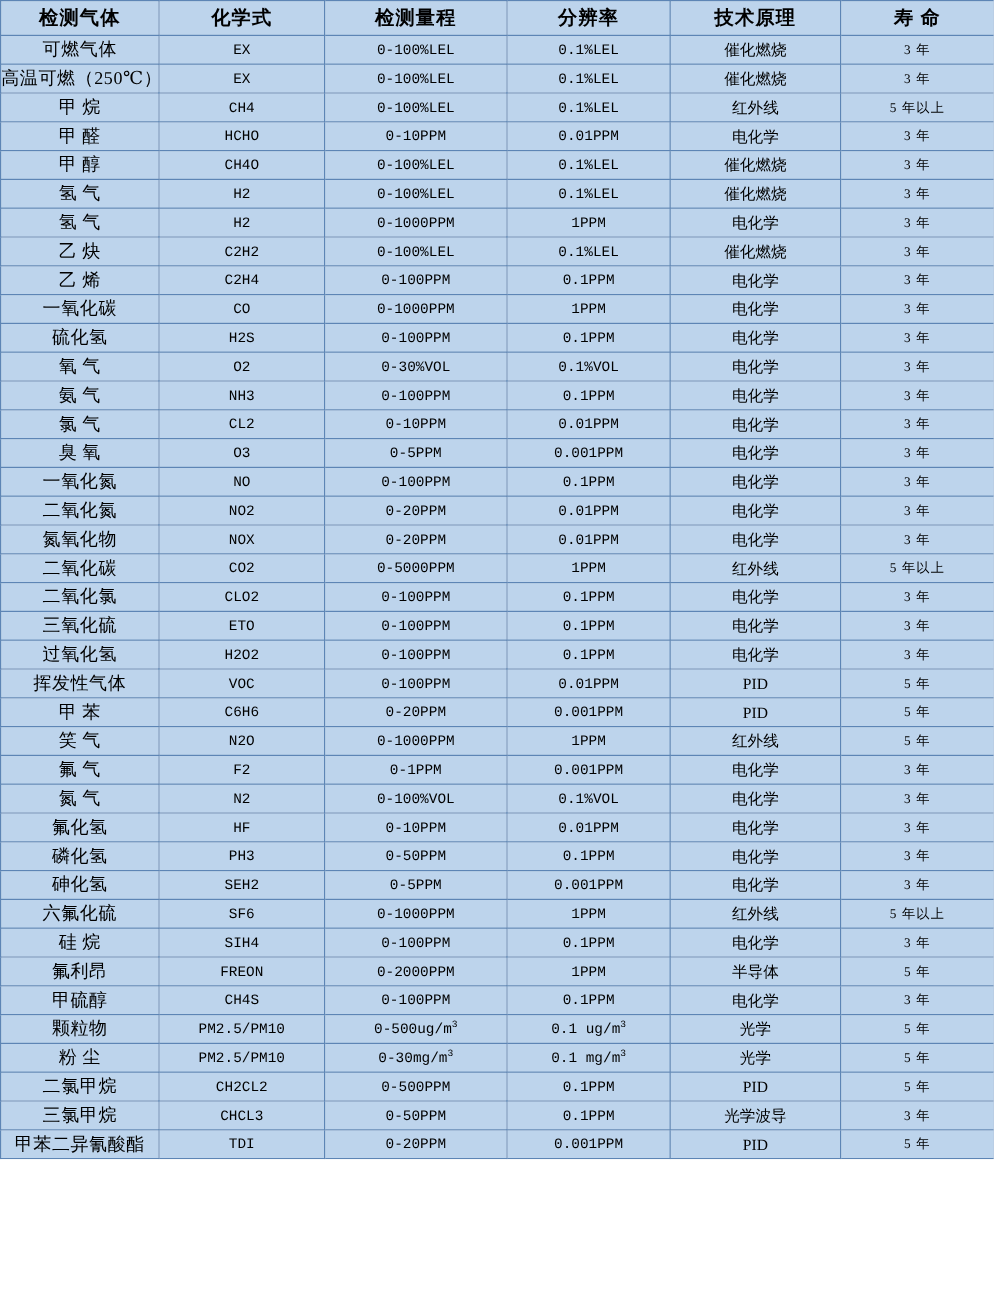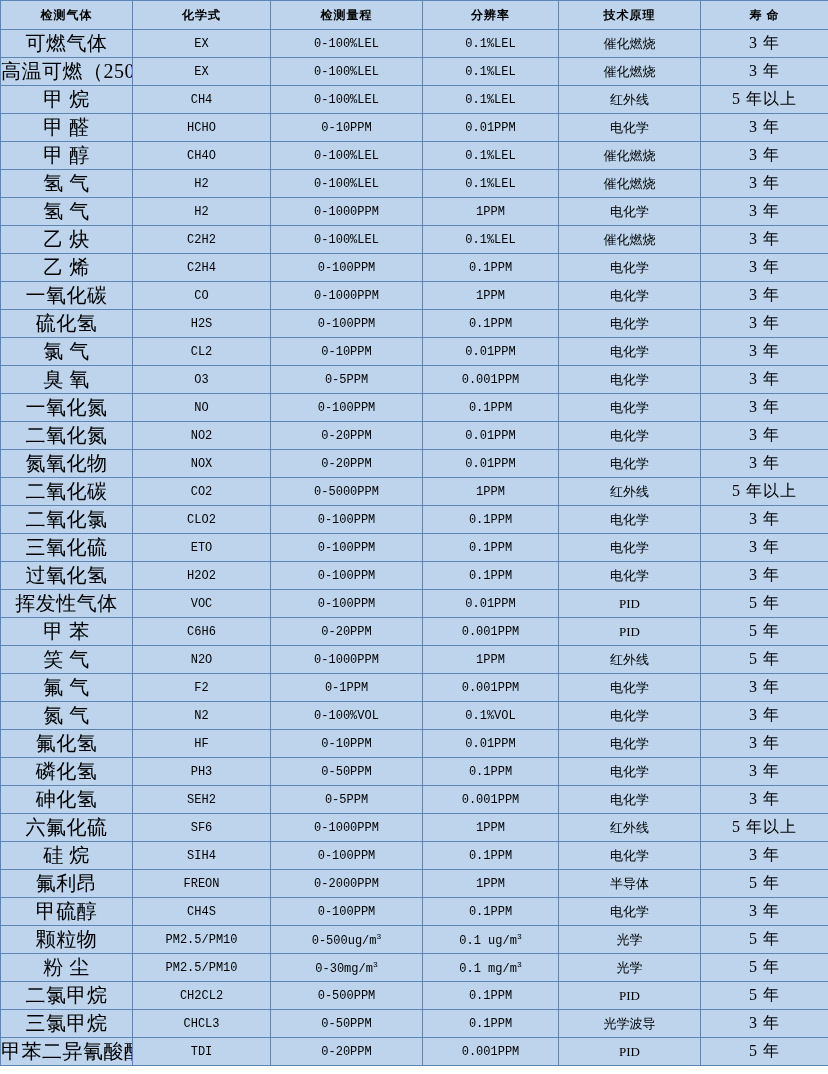--- a/index.html
+++ b/index.html
@@ -28,41 +28,41 @@
     text-align: center;
     vertical-align: middle;
     color: #000000;
     background: #bdd4ec;
     padding: 0;
     overflow: hidden;
     white-space: nowrap;
   }
   #gas-table thead th {
     height: 28px;
-    font-size: 12px;
+    font-size: 16px;
     font-weight: bold;
     letter-spacing: 1px;
   }
   #gas-table tbody td {
     height: 23px;
     font-size: 13px;
   }
   #gas-table tbody td.col-name {
-    font-size: 20px;
+    font-size: 15px;
     letter-spacing: 0.5px;
   }
   #gas-table tbody td.col-formula,
   #gas-table tbody td.col-range,
   #gas-table tbody td.col-res {
     font-family: "Liberation Mono", "DejaVu Sans Mono", monospace;
     font-size: 12px;
     letter-spacing: 0px;
   }
   #gas-table tbody td.col-life {
-    font-size: 16px;
+    font-size: 11px;
     letter-spacing: 1px;
   }
   sup { font-size: 8px; vertical-align: super; }
 </style>
 </head>
 <body>
 
 <table id="gas-table">
   <colgroup>
     <col class="c0">
@@ -165,20 +165,36 @@
       </tr>
       <tr>
         <td class="col-name">硫化氢</td>
         <td class="col-formula">H2S</td>
         <td class="col-range">0-100PPM</td>
         <td class="col-res">0.1PPM</td>
         <td class="col-tech">电化学</td>
         <td class="col-life">3 年</td>
       </tr>
       <tr>
+        <td class="col-name">氧 气</td>
+        <td class="col-formula">O2</td>
+        <td class="col-range">0-30%VOL</td>
+        <td class="col-res">0.1%VOL</td>
+        <td class="col-tech">电化学</td>
+        <td class="col-life">3 年</td>
+      </tr>
+      <tr>
+        <td class="col-name">氨 气</td>
+        <td class="col-formula">NH3</td>
+        <td class="col-range">0-100PPM</td>
+        <td class="col-res">0.1PPM</td>
+        <td class="col-tech">电化学</td>
+        <td class="col-life">3 年</td>
+      </tr>
+      <tr>
         <td class="col-name">氯 气</td>
         <td class="col-formula">CL2</td>
         <td class="col-range">0-10PPM</td>
         <td class="col-res">0.01PPM</td>
         <td class="col-tech">电化学</td>
         <td class="col-life">3 年</td>
       </tr>
       <tr>
         <td class="col-name">臭 氧</td>
         <td class="col-formula">O3</td>

